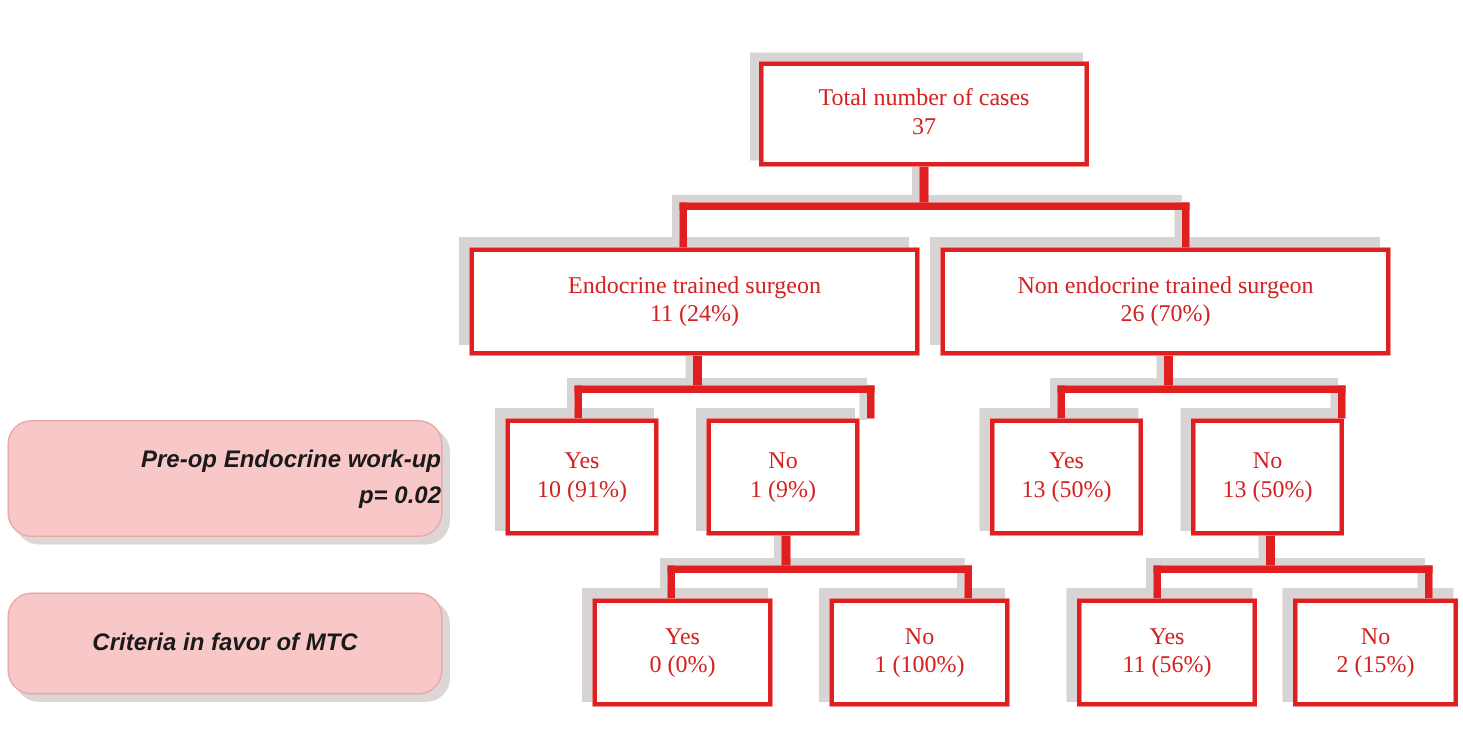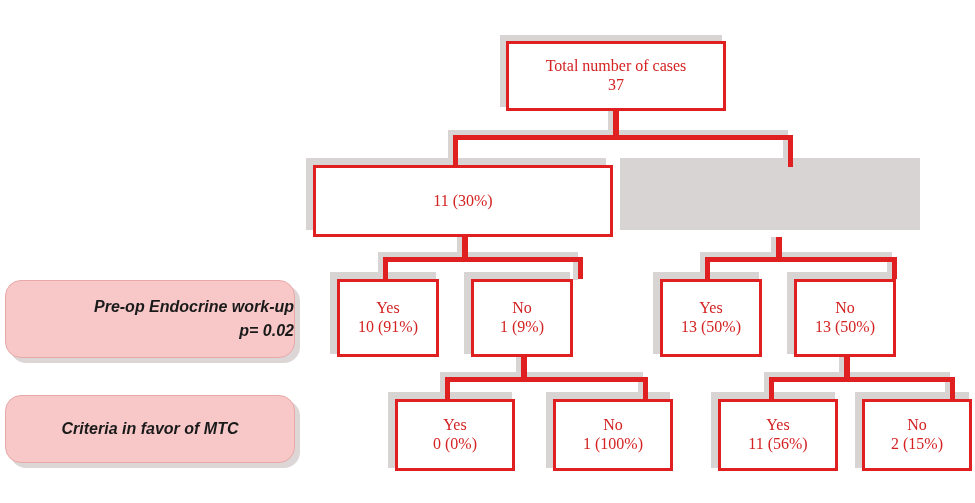--- a/index.html
+++ b/index.html
@@ -85,24 +85,29 @@
   <div class="lnk" style="left:453px;top:135px;width:340px;height:5px;"></div>
 
   <div class="lnk-sh" style="left:448px;top:130px;width:5px;height:35px;"></div>
   <div class="lnk" style="left:453px;top:135px;width:5px;height:32px;"></div>
 
   <div class="lnk-sh" style="left:783px;top:130px;width:5px;height:35px;"></div>
   <div class="lnk" style="left:788px;top:135px;width:5px;height:32px;"></div>
 
   <div class="shadow" style="left:306px;top:158px;width:300px;height:72px;"></div>
   <div class="node" style="left:313px;top:165px;width:300px;height:72px;">
-    <span class="l2">11 (30%)</span>
+    <span class="l1">Endocrine trained surgeon</span>
+    <span class="l2">11 (24%)</span>
   </div>
 
   <div class="shadow" style="left:620px;top:158px;width:300px;height:72px;"></div>
+  <div class="node" style="left:627px;top:165px;width:300px;height:72px;">
+    <span class="l1">Non endocrine trained surgeon</span>
+    <span class="l2">26 (70%)</span>
+  </div>
 
   <div class="lnk-sh" style="left:457px;top:237px;width:6px;height:20px;"></div>
   <div class="lnk" style="left:462px;top:237px;width:6px;height:20px;"></div>
 
   <div class="lnk-sh" style="left:378px;top:252px;width:200px;height:5px;"></div>
   <div class="lnk" style="left:383px;top:257px;width:200px;height:5px;"></div>
 
   <div class="lnk-sh" style="left:378px;top:252px;width:5px;height:28px;"></div>
   <div class="lnk" style="left:383px;top:257px;width:5px;height:22px;"></div>
 

